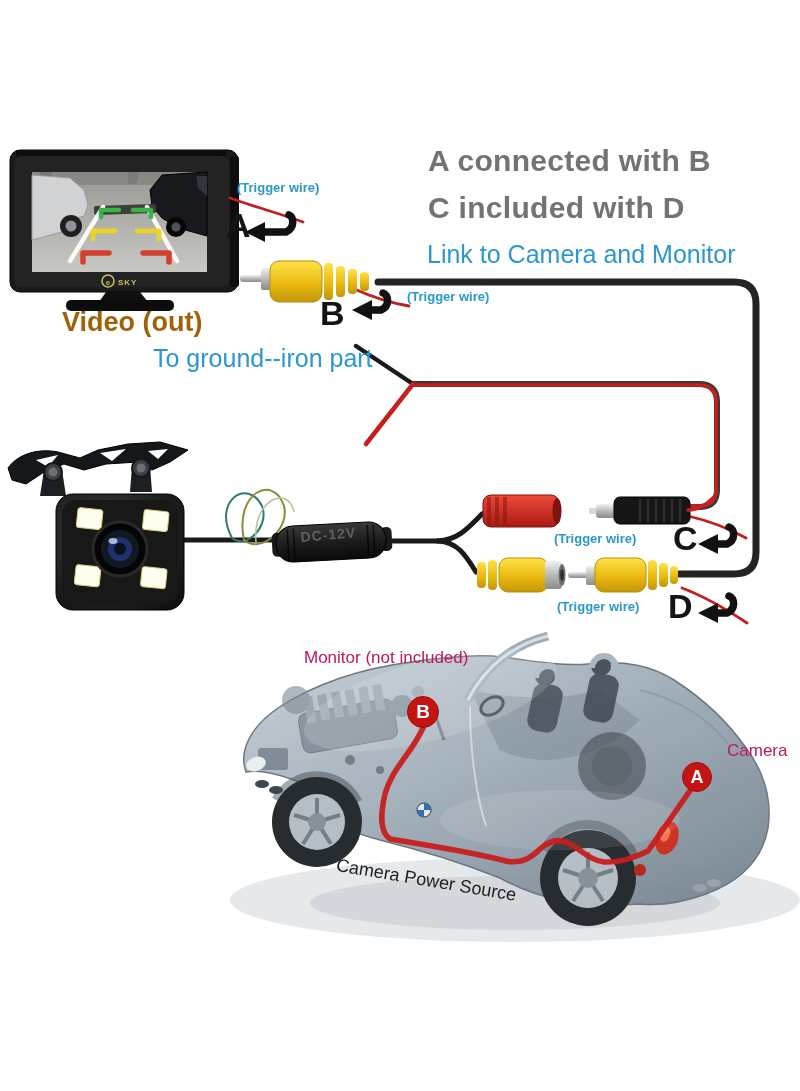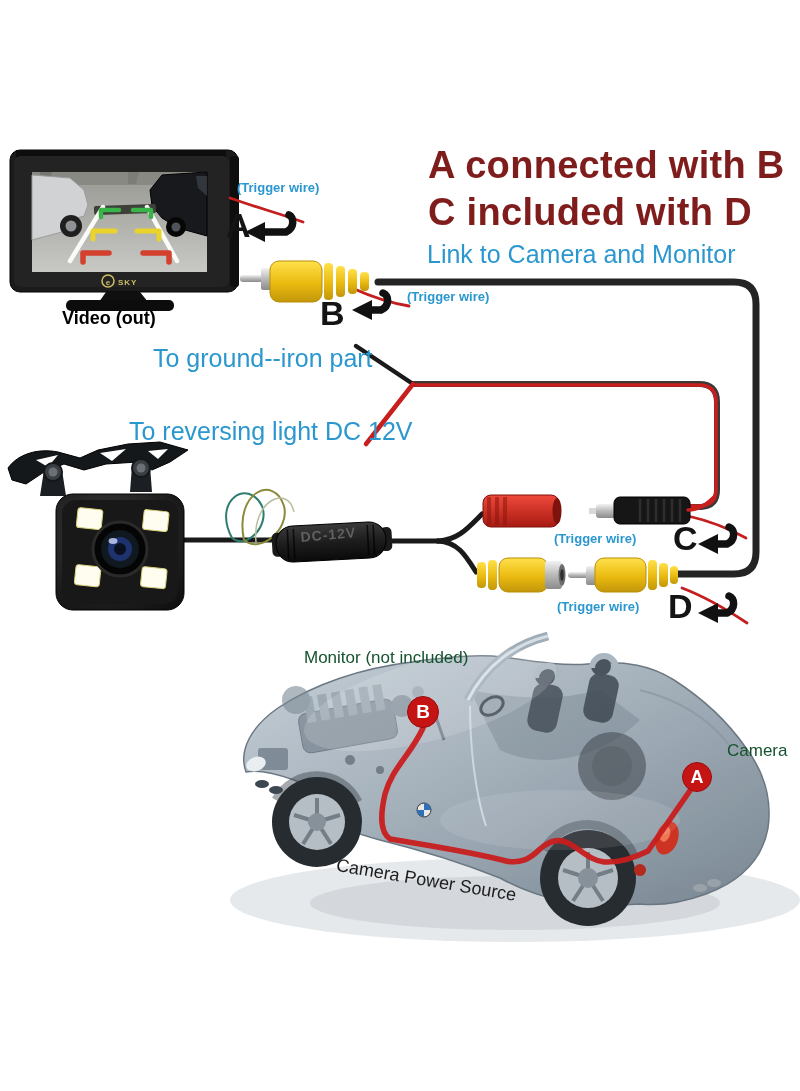--- a/index.html
+++ b/index.html
@@ -1,25 +1,25 @@
 <!DOCTYPE html>
 <html><head>
 <meta charset="utf-8">
 <style>
   html,body{margin:0;padding:0;background:#ffffff;}
   #stage{position:relative;width:800px;height:1091px;background:#ffffff;overflow:hidden;
          font-family:"Liberation Sans", sans-serif;}
   #wiring-svg{position:absolute;left:0;top:0;}
   .lbl{position:absolute;white-space:nowrap;line-height:1;}
   .blue25{font-size:25px;font-weight:400;color:#2b97cf;}
-  .blue27{font-size:18px;font-weight:700;color:#000000;}
+  .blue27{font-size:27px;font-weight:700;color:#a16207;}
   .blue18{font-size:13px;font-weight:700;color:#2b97cf;}
-  .heading{font-size:38px;font-weight:800;color:#7f1d1d;letter-spacing:.3px;}
+  .heading{font-size:30px;font-weight:800;color:#737373;letter-spacing:.3px;}
   .marker{font-size:34px;font-weight:800;color:#141414;}
-  .car17{font-size:17px;font-weight:400;color:#14532d;}
+  .car17{font-size:17px;font-weight:400;color:#be185d;}
   .car18{font-size:18px;font-weight:400;color:#1d1d1d;}
   .dc-text{font-size:14px;font-weight:700;color:#606060;letter-spacing:1px;
            transform:rotate(-5deg);transform-origin:left top;}
   .rot-power{transform:rotate(9.5deg);transform-origin:left top;}
 </style>
 </head>
 <body>
 
 <div id="stage">
 
@@ -352,21 +352,20 @@
 <div class="lbl blue25" style="left:427px;top:242px">Link to Camera and Monitor</div>
 
 <div class="lbl blue27" style="left:62px;top:309px">Video (out)</div>
 
 <div class="lbl blue18" style="left:237px;top:181px">(Trigger wire)</div>
 <div class="lbl blue18" style="left:407px;top:290px">(Trigger wire)</div>
 <div class="lbl blue18" style="left:554px;top:532px">(Trigger wire)</div>
 <div class="lbl blue18" style="left:557px;top:600px">(Trigger wire)</div>
 
 <div class="lbl blue25" style="left:153px;top:346px">To ground--iron part</div>
-<div class="lbl blue25" style="left:129px;top:419px">To reversing light DC 12V</div>
 
 <div class="lbl marker" style="left:226px;top:208px">A</div>
 <div class="lbl marker" style="left:320px;top:296px">B</div>
 <div class="lbl marker" style="left:673px;top:521px">C</div>
 <div class="lbl marker" style="left:668px;top:589px">D</div>
 
 <div class="lbl dc-text" style="left:300px;top:530px">DC-12V</div>
 
 <div class="lbl car17" style="left:304px;top:649px">Monitor (not included)</div>
 <div class="lbl car17" style="left:727px;top:742px">Camera</div>

